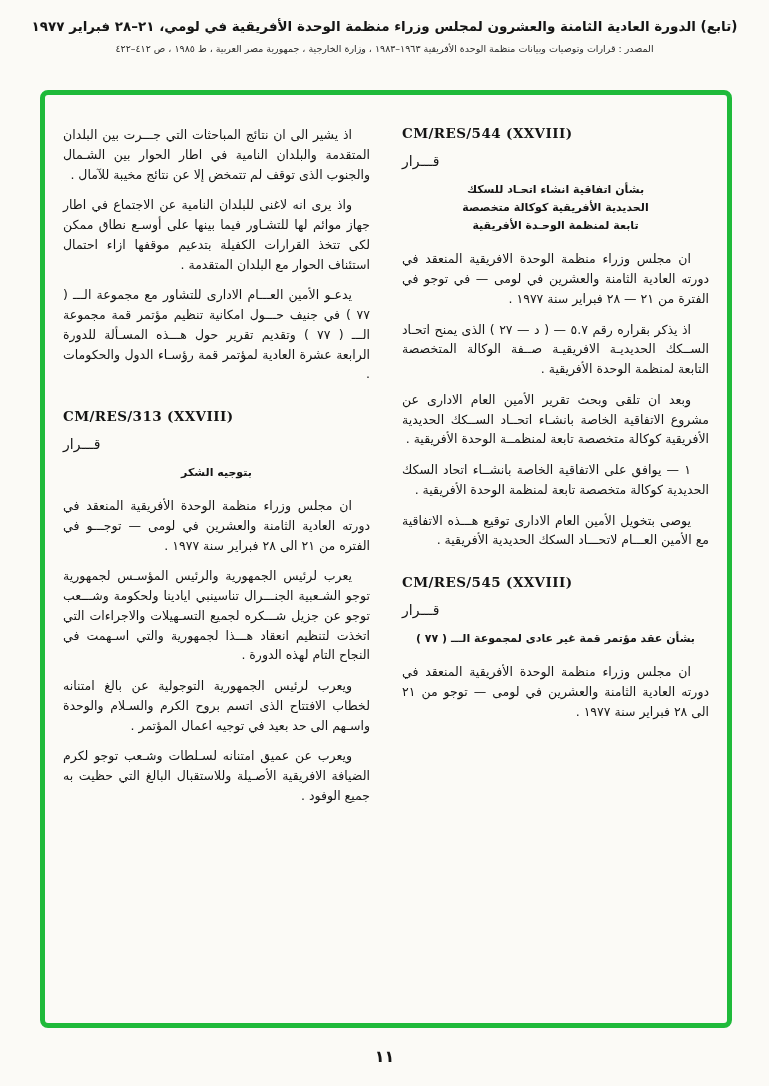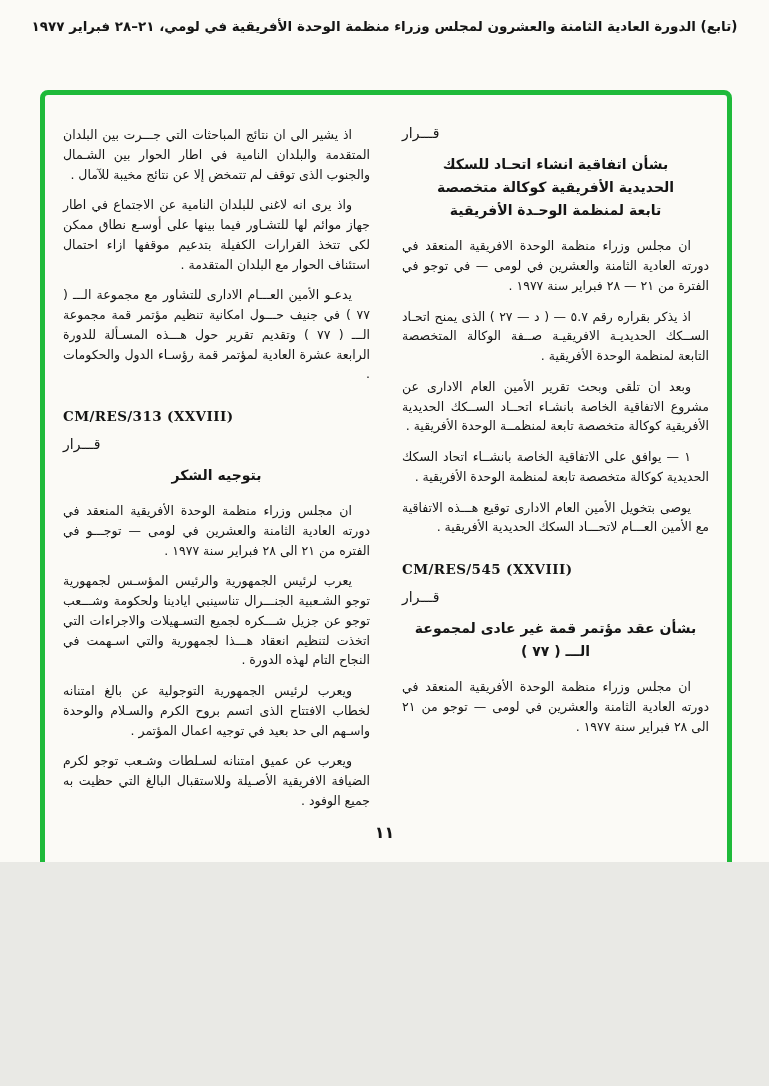--- a/index.html
+++ b/index.html
@@ -1,19 +1,19 @@
 <!DOCTYPE html>
 <html lang="ar"><head>
 <meta charset="utf-8">
 <style>
   * { margin:0; padding:0; box-sizing:border-box; }
   html,body { background:#e9e9e5; }
   .page {
     position:relative;
-    width:769px; height:862px;
+    width:769px; height:1086px;
     margin:0 auto;
     background:#fbfaf6;
     color:#151515;
     font-family:"DejaVu Sans", sans-serif;
     overflow:hidden;
   }
   .header {
     position:absolute; top:16px; left:28px; right:28px;
     text-align:center; direction:rtl;
   }
@@ -46,43 +46,45 @@
     letter-spacing:0.4px;
     margin:24px 0 12px 0;
   }
   .block.title {
     text-align:left; font-weight:normal;
     font-size:14px; letter-spacing:3px;
     margin:4px 0 12px 0;
   }
   .block.subtitle {
     text-align:center; font-weight:bold;
-    font-size:14px; line-height:1.65;
+    font-size:11px; line-height:1.65;
     margin-bottom:14px;
     white-space:pre-line;
   }
   .col > .block:first-child { margin-top:8px; }
   .page-number {
     position:absolute; bottom:20px; left:0; right:0;
     text-align:center;
     font-size:16px; font-weight:bold;
   }
 </style>
 </head>
 <body>
 
 <div class="page">
 
   <div class="header">
     <div class="header-line1">(تابع) الدورة العادية الثامنة والعشرون لمجلس وزراء منظمة الوحدة الأفريقية في لومي، ٢١–٢٨ فبراير ١٩٧٧</div>
+    <div class="header-line2">المصدر : قرارات وتوصيات وبيانات منظمة الوحدة الأفريقية ١٩٦٣–١٩٨٣ ، وزارة الخارجية ، جمهورية مصر العربية ، ط ١٩٨٥ ، ص ٤١٢–٤٢٢</div>
   </div>
 
   <div class="border-box" style="border-color: rgb(31, 186, 58);">
     <div class="columns">
       <div class="col">
+          <div class="block ref">CM/RES/544 (XXVIII)</div>
           <div class="block title">قـــرار</div>
           <div class="block subtitle">بشأن اتفاقية انشاء اتحـاد للسكك
 الحديدية الأفريقية كوكالة متخصصة
 تابعة لمنظمة الوحـدة الأفريقية</div>
           <div class="block para">ان مجلس وزراء منظمة الوحدة الافريقية المنعقد في دورته العادية الثامنة والعشرين في لومى — في توجو في الفترة من ٢١ — ٢٨ فبراير سنة ١٩٧٧ .</div>
           <div class="block para">اذ يذكر بقراره رقم ٥.٧ — ( د — ٢٧ ) الذى يمنح اتحـاد الســكك الحديديـة الافريقيـة صــفة الوكالة المتخصصة التابعة لمنظمة الوحدة الأفريقية .</div>
           <div class="block para">وبعد ان تلقى وبحث تقرير الأمين العام الادارى عن مشروع الاتفاقية الخاصة بانشـاء اتحــاد الســكك الحديدية الأفريقية كوكالة متخصصة تابعة لمنظمــة الوحدة الأفريقية .</div>
           <div class="block para">١ — يوافق على الاتفاقية الخاصة بانشــاء اتحاد السكك الحديدية كوكالة متخصصة تابعة لمنظمة الوحدة الأفريقية .</div>
           <div class="block para">يوصى بتخويل الأمين العام الادارى توقيع هـــذه الاتفاقية مع الأمين العـــام لاتحـــاد السكك الحديدية الأفريقية .</div>
           <div class="block ref">CM/RES/545 (XXVIII)</div>

